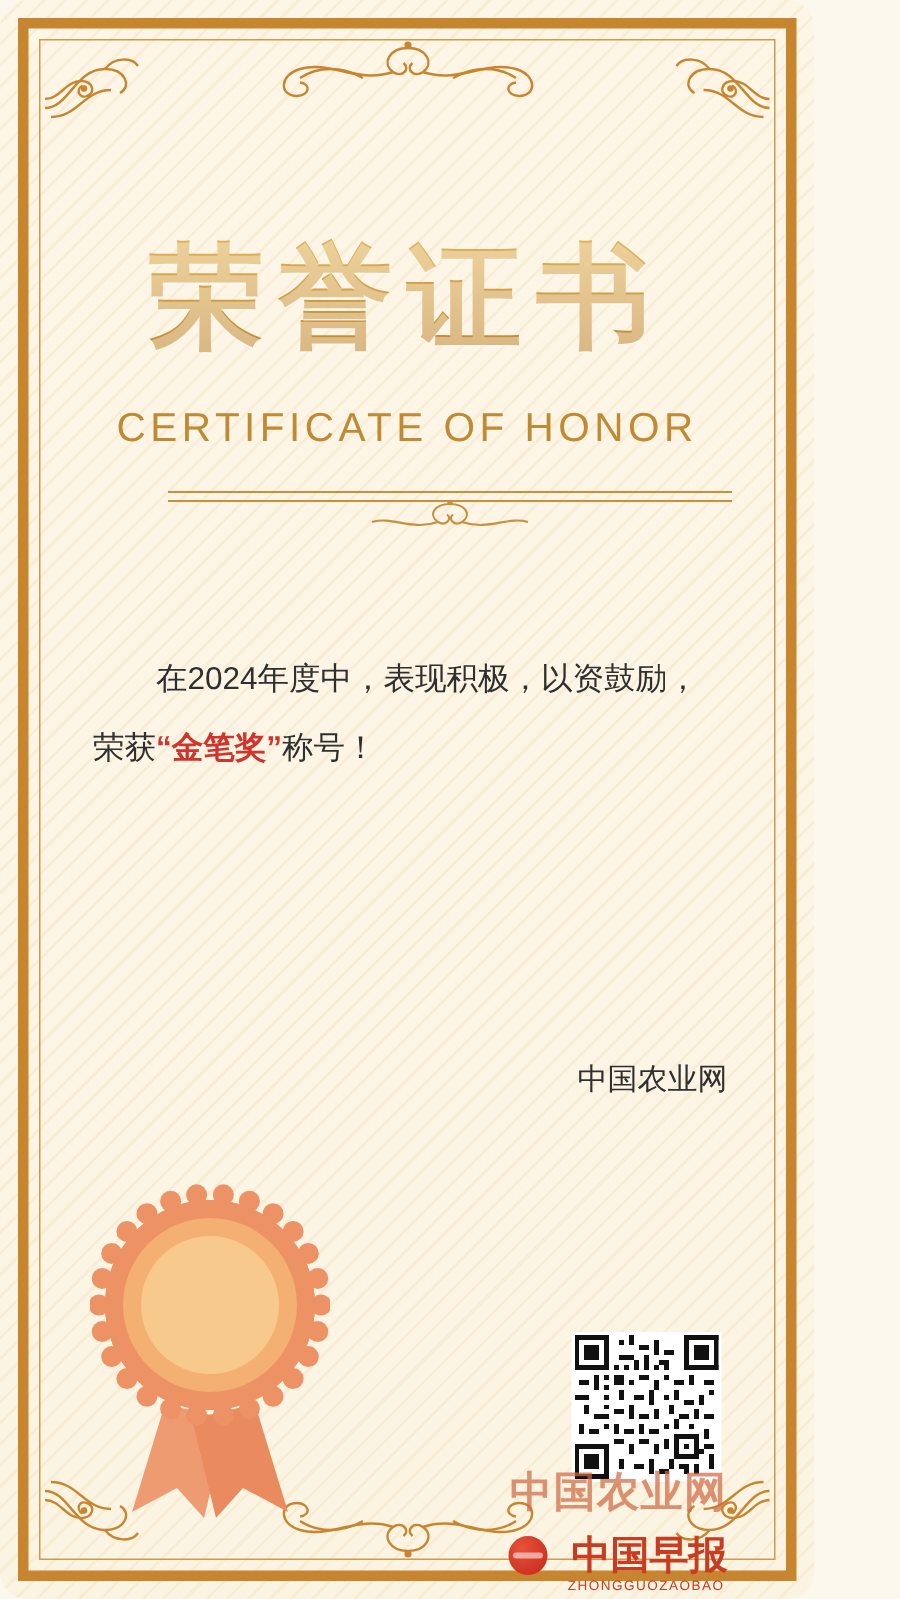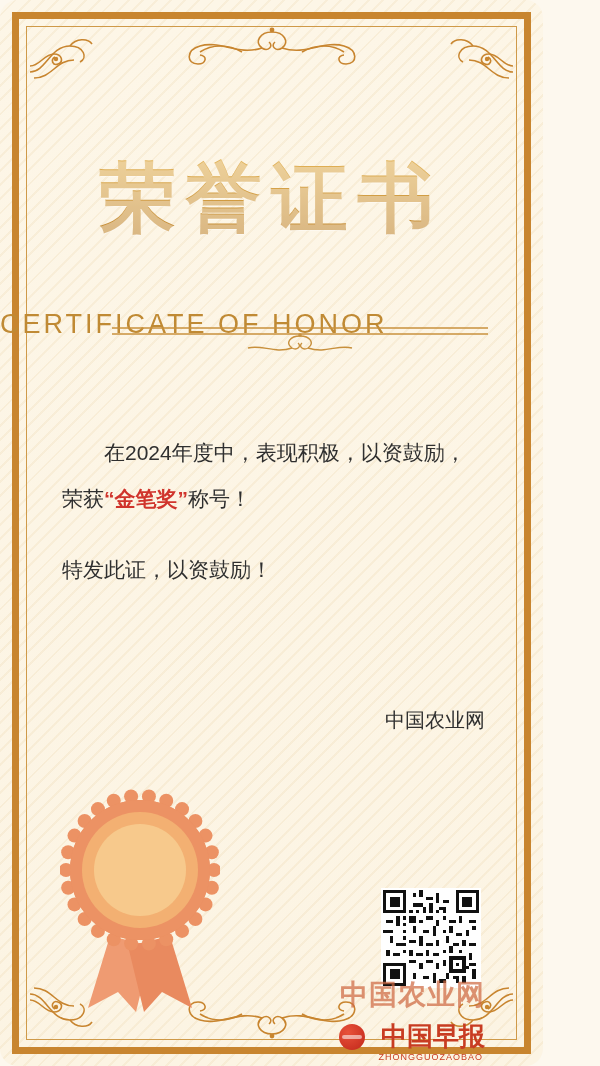--- a/index.html
+++ b/index.html
@@ -95,25 +95,25 @@
     background: linear-gradient(#e6b85c, #bb7f29);
     -webkit-background-clip: text;
     background-clip: text;
     -webkit-text-fill-color: transparent;
     text-shadow: 0 1px 0 rgba(255,255,255,0.4);
   }
   .title-en {
     position: absolute;
     top: 270px;
     left: 0; right: 0;
+    text-align: center;
     font-family: "Liberation Sans", sans-serif;
     font-size: 27px;
     letter-spacing: 3px;
     color: #c08a34;
-    margin-top: 39px;
   }
 
   
   .divider {
     position: absolute;
     top: 322px;
     left: 112px;
     width: 376px;
     height: 38px;
     color: #c8903c;
@@ -318,21 +318,20 @@
       <path d="M188 14 C178 14 173 21 180 26 C185 29 190 24 186 21"></path>
       <path d="M188 14 C198 14 203 21 196 26 C191 29 186 24 190 21"></path>
       <path d="M180 26 C162 32 150 22 136 26"></path>
       <path d="M196 26 C214 32 226 22 240 26"></path>
       <circle cx="188" cy="13" r="1.8" fill="currentColor" stroke="none"></circle>
     </svg>
   </div>
 
   <div class="body">
     <p class="para"><span>在2024年度中，表现积极，以资鼓励，荣获</span><span class="award">“金笔奖”</span><span>称号！</span></p>
-    <p class="para2">特发此证，以资鼓励！</p>
   </div>
 
   <div class="signature">
     <div>中国农业网</div>
   </div>
 
   <div class="rosette">
     <svg viewBox="0 0 160 230">
       <path d="M50 150 L28 222 L58 206 L76 226 L92 160 Z" fill="#ef9b72"></path>
       <path d="M110 150 L132 222 L102 206 L84 226 L68 160 Z" fill="#e98a5f"></path>

